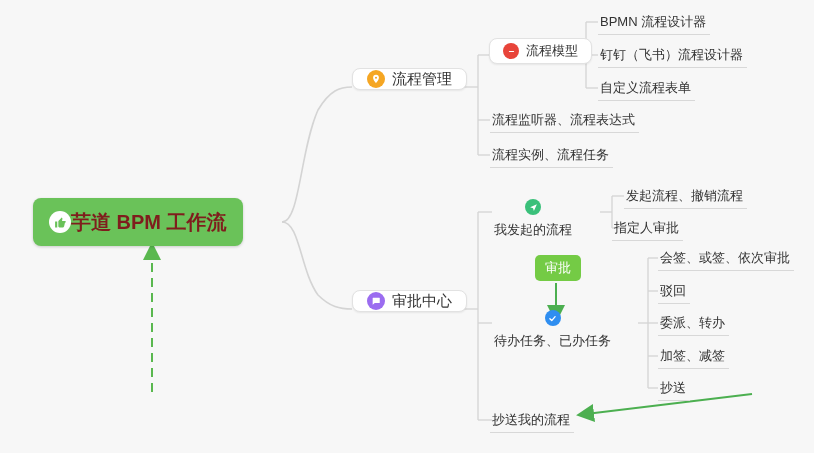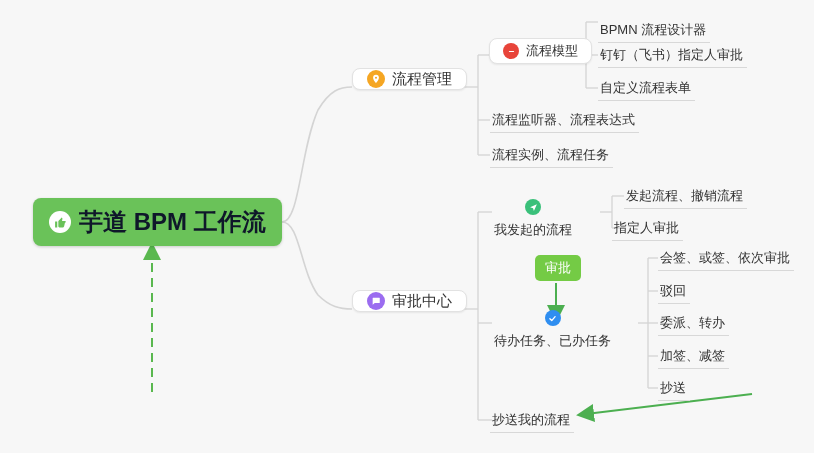--- a/index.html
+++ b/index.html
@@ -30,27 +30,26 @@
     box-sizing: border-box;
     display: flex;
     align-items: center;
     white-space: nowrap;
   }
   
   .root {
     background: #67C23A;
     background: #6ac259;
     border-radius: 8px;
-    color: #0f172a;
-    font-size: 24px;
+    color: #7f1d1d;
+    font-size: 20px;
     font-weight: bold;
     padding: 0 16px;
     height: 48px;
     box-shadow: 0 1px 3px rgba(0,0,0,0.18);
-    gap: 8px;
   }
   
   .card {
     background: #ffffff;
     border: 1px solid #e2e2e2;
     border-radius: 8px;
     font-size: 13px;
     color: #333333;
     padding: 12px 13px;
     height: 24px;
@@ -184,25 +183,25 @@
 
   <div class="node card" style="left:489px; top:38px;">
     <span class="ico ico-16" style="background:#e8443a;">
       <svg width="9" height="9" viewBox="0 0 24 24" fill="#ffffff">
         <rect x="5" y="10.5" width="14" height="3" rx="1.5"></rect>
       </svg>
     </span>
     <span class="lbl">流程模型</span>
   </div>
 
-  <div class="node leaf" style="left:598px; top:9px;margin-top:8px;">
+  <div class="node leaf" style="left:598px; top:9px;">
     <span class="lbl">BPMN 流程设计器</span>
   </div>
   <div class="node leaf" style="left:598px; top:42px;">
-    <span class="lbl">钉钉（飞书）指定人审批</span>
+    <span class="lbl">钉钉（飞书）流程设计器</span>
   </div>
   <div class="node leaf" style="left:490px; top:107px;">
     <span class="lbl">流程监听器、流程表达式</span>
   </div>
 
   <div class="node leaf" style="left:598px; top:75px;">
     <span class="lbl">自定义流程表单</span>
   </div>
   <div class="node leaf" style="left:490px; top:142px;">
     <span class="lbl">流程实例、流程任务</span>

